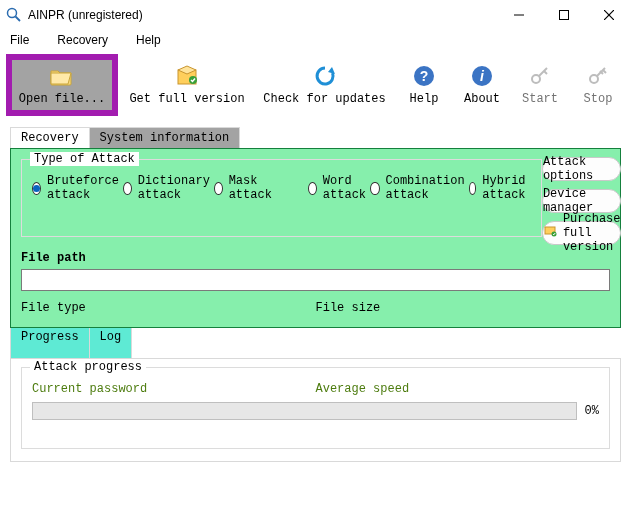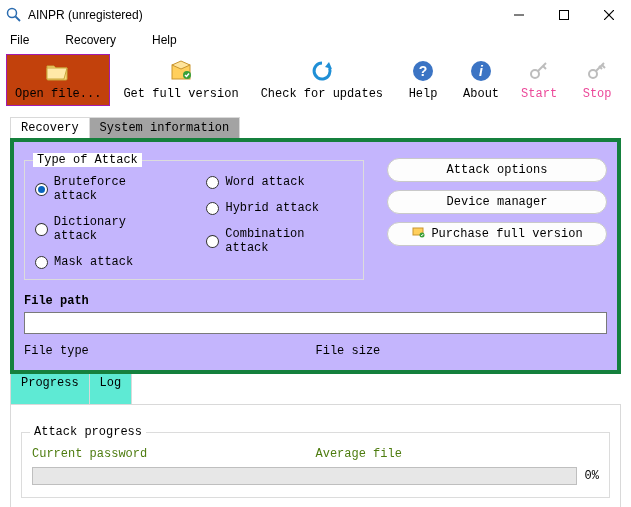--- a/index.html
+++ b/index.html
@@ -6,54 +6,54 @@
 *,*:before,*:after{box-sizing:inherit}
 .mono{font-family:Consolas,"Courier New",monospace;font-size:12px}
 
 .titlebar{display:flex;align-items:center;height:30px;padding:0 0 0 6px}
 .titlebar .app-icon{width:16px;height:16px;margin-right:6px}
 .titlebar .title-text{flex:0 0 auto;font-size:12px}
 .titlebar .spacer{flex:1}
 .win-btn{width:45px;height:30px;display:flex;align-items:center;justify-content:center;color:#000}
 .win-btn svg{width:10px;height:10px}
 
-.menubar{display:flex;height:20px;align-items:center;padding:0 2px;gap:20px}
+.menubar{display:flex;height:20px;align-items:center;padding:0 2px;gap:12px}
 .menu-item{padding:2px 8px;font-size:12px}
 
 .toolbar{display:flex;align-items:stretch;padding:4px 6px 4px 6px;gap:4px}
 .tool-btn{display:flex;flex-direction:column;align-items:center;justify-content:center;min-width:54px;padding:4px 8px 4px 8px;border:1px solid transparent}
-.tool-btn.selected{background:#c2410c;border:1px solid #a21caf}
-.tool-btn.disabled{color:#ec4899}
+.tool-btn.selected{background:#a3a3a3;border:6px solid #a21caf}
+.tool-btn.disabled{color:#737373}
 .tool-btn .tb-icon{height:24px;width:28px;display:flex;align-items:center;justify-content:center;margin-bottom:4px}
 .tool-label{font-family:Consolas,"Courier New",monospace;font-size:12px;white-space:nowrap}
 
 .tabstrip{display:flex;align-items:flex-end;height:22px;margin:6px 10px 0 10px}
 .tab{border:1px solid #d9d9d9;border-bottom:none;padding:3px 10px 3px 10px;background:#fff;margin-right:-1px;position:relative}
 .tab.inactive{background:#a3a3a3}
 .tab.active{background:#fff;z-index:2}
-.tabpanel{border:4px solid #15803d;margin:0 10px 8px 10px;padding:12px 10px 12px 10px;background:#c4b5fd;position:relative}
+.tabpanel{border:1px solid #15803d;margin:0 10px 8px 10px;padding:4px 10px 12px 10px;background:#86efac;position:relative}
 
 .groupbox{border:1px solid #dcdcdc;margin:6px 0 8px 0;padding:10px 10px 10px 10px;position:relative}
 .groupbox>.legend{position:absolute;top:-8px;left:8px;background:#fff;padding:0 4px}
 
 .rec-top{display:flex}
 .attack-cols{display:flex;gap:32px;margin-top:4px}
-.attack-col{display:flex;flex-direction:column;gap:12px}
+.attack-col{display:flex;}
 .radio{display:flex;align-items:center;gap:6px}
 .radio .rdot{width:13px;height:13px;border:1px solid #333;border-radius:50%;display:flex;align-items:center;justify-content:center;background:#fff}
 .radio.checked .rdot:after{content:"";width:7px;height:7px;border-radius:50%;background:#0a64bf}
 .side-btns{display:flex;flex-direction:column;gap:8px;margin-left:auto;margin-top:4px;width:220px}
 .btn{border:1px solid #c9c9c9;background:#fdfdfd;height:24px;display:flex;align-items:center;justify-content:center;gap:6px;border-radius:12px}
 .file-path-row{margin-top:6px}
 .file-path-label{font-weight:bold}
 .file-path-input{width:100%;height:22px;border:1px solid #7a7a7a;background:#fff;margin-top:4px}
 .file-meta{display:flex;margin-top:10px}
 .file-meta .half{flex:1;font-weight:normal}
 
-.prog-groupbox{border:1px solid #dcdcdc;margin:19px 0 0 0;padding:14px 10px 12px 10px;position:relative}
+.prog-groupbox{border:1px solid #dcdcdc;margin:0 0 0 0;padding:14px 10px 28px 10px;position:relative}
 .prog-groupbox>.legend{position:absolute;top:-8px;left:8px;background:#fff;padding:0 4px}
 .prog-labels{display:flex;color:#4d7c0f;margin-bottom:6px}
 .prog-labels .half{flex:1}
 .progress-row{display:flex;align-items:center;gap:8px}
 .progress-bar{flex:1;height:18px;border:1px solid #bfbfbf;background:#e7e7e7}
 
 .bottom-tabs{margin:0 10px 0 10px}
 .bottom-tabs .tabstrip2{display:flex;align-items:flex-end;height:22px}
 .bottom-tabs .tab2{border:1px solid #d9d9d9;border-bottom:none;padding:14px 10px;background:#5eead4;margin-right:-1px}
 .bottom-tabs .panel2{border:1px solid #d9d9d9;padding:8px 10px 12px 10px}
@@ -188,25 +188,25 @@
               <span>Mask attack</span>
             </label>
         </div>
         <div class="attack-col">
           <label class="radio mono">
               <span class="rdot"></span>
               <span>Word attack</span>
             </label>
           <label class="radio mono">
               <span class="rdot"></span>
+              <span>Combination attack</span>
+            </label>
+          <label class="radio mono">
+              <span class="rdot"></span>
               <span>Hybrid attack</span>
-            </label>
-          <label class="radio mono">
-              <span class="rdot"></span>
-              <span>Combination attack</span>
             </label>
         </div>
       </div>
     </div>
     <div class="side-btns">
       <div class="btn mono">
           <span>Attack options</span>
         </div>
       <div class="btn mono">
           <span>Device manager</span>
@@ -235,21 +235,21 @@
 <div class="bottom-tabs">
   <div class="tabstrip2">
     <div class="tab2 mono">Progress</div>
     <div class="tab2 mono">Log</div>
   </div>
   <div class="panel2">
     <div class="prog-groupbox">
       <div class="legend mono">Attack progress</div>
       <div class="prog-labels mono">
         <div class="half">Current password</div>
-        <div class="half">Average file</div>
+        <div class="half">Average speed</div>
       </div>
       <div class="progress-row">
         <div class="progress-bar"></div>
         <div class="mono">0%</div>
       </div>
     </div>
   </div>
 </div>
 
 </body></html>

